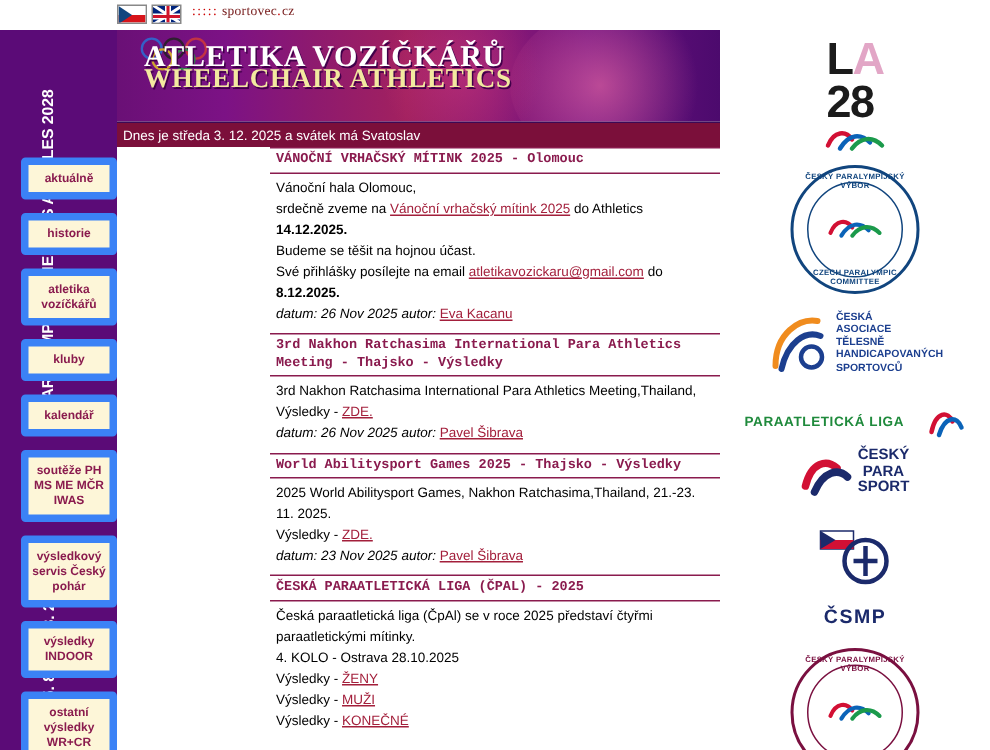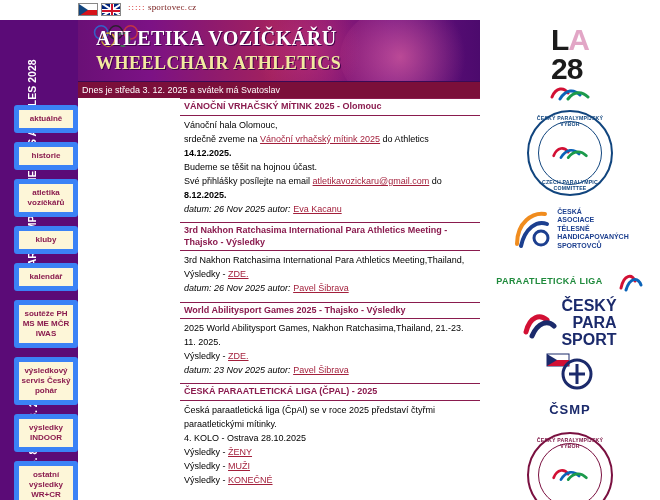--- a/index.html
+++ b/index.html
@@ -70,21 +70,21 @@
   }
   .banner-title1 {
     position: absolute; left: 18px; top: 7px;
     font-family: "Liberation Serif", serif;
     font-weight: bold; font-size: 20px; color: #ffffff;
     letter-spacing: .5px;
     text-shadow: 1px 1px 0 #40004a;
     white-space: nowrap;
   }
   .banner-title2 {
-    position: absolute; left: 18px; top: 33px;
+    position: absolute; left: 18px; top: 22px;
     font-family: "Liberation Serif", serif;
     font-weight: bold; font-size: 18px; color: #f3e9a0;
     letter-spacing: .5px;
     text-shadow: 1px 1px 0 #40004a;
     white-space: nowrap;
   }
 
   
   .datebar {
     position: absolute; left: 78px; top: 82px; width: 402px; height: 16px;
@@ -134,20 +134,21 @@
     overflow: hidden;
     font-size: 9px; color: #000;
   }
   .art-head {
     background: #ffffff;
     border-top: 1px solid #8a1b4e;
     border-bottom: 1px solid #8a1b4e;
     color: #8a1b4e; font-weight: bold; font-size: 9px;
     padding: 2px 4px;
     line-height: 1.3;
+    font-family: Liberation Mono, monospace;
   }
   .art-body { padding: 3px 4px 6px 4px; line-height: 1.45; }
   .art-body a { color: #a31f3b; text-decoration: underline; }
   .meta { font-size: 9px; }
   .meta i { font-style: italic; }
   .meta a { color: #a31f3b; text-decoration: underline; }
   .b { font-weight: bold; }
   .line { margin: 0 0 1px 0; }
 
   
@@ -189,21 +190,21 @@
   }
 
   
   .caths-txt { font-size:7px; color:#1c3f8f; font-weight:bold; line-height:1.2; }
 
   
   .paraliga-txt { font-size:9px; color:#1f8a3c; font-weight:bold; letter-spacing:.4px; }
 
   
   .cps { display:flex; align-items:center; justify-content:center; gap:4px; }
-  .cps-txt { font-size:16px; font-weight:bold; color:#1b2a6b; line-height:1.05; text-align:right; }
+  .cps-txt { font-size:10px; font-weight:bold; color:#1b2a6b; line-height:1.05; text-align:center; }
 
   
   .csmp-txt { font-size:13px; font-weight:bold; color:#1b2a6b; letter-spacing:1px; }
 
   
   .seal2 { border-color:#7a1040; }
   .seal2 .inner { border-color:#7a1040; }
   .seal2 .ctext { color:#7a1040; }
 </style>
 </head>

